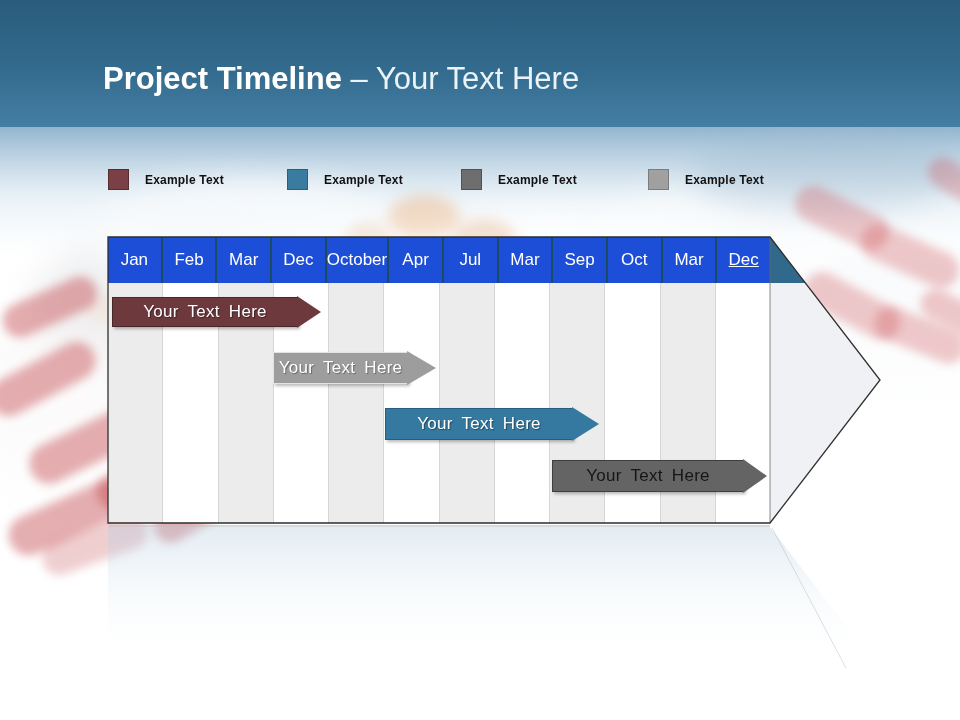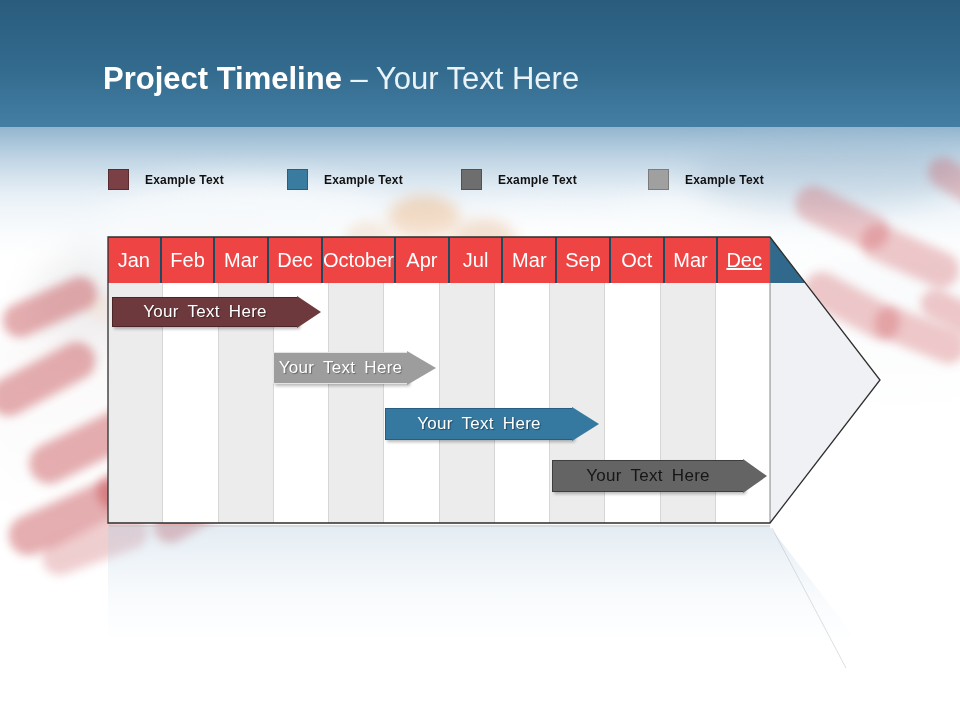--- a/index.html
+++ b/index.html
@@ -55,22 +55,22 @@
   .sw{width:21px;height:21px;margin-right:16px;box-sizing:border-box;}
   .sw1{background:#7a4045;border:1px solid #572b30;}
   .sw2{background:#3a7ca0;border:1px solid #2b5e7c;}
   .sw3{background:#6e6e6e;border:1px solid #515151;}
   .sw4{background:#a0a0a0;border:1px solid #7c7c7c;}
   .lg-label{font-size:12px;font-weight:bold;color:#101010;letter-spacing:.2px;}
 
   
   .tl{position:absolute;left:108px;top:237px;width:662px;height:286px;z-index:2;}
   .tl-head{position:absolute;left:0;top:0;width:662px;height:46px;display:flex;}
-  .mcell{flex:1;display:flex;align-items:center;justify-content:center;background:#ef4444;
-         border-right:2px solid #1d4a63;color:#ffffff;font-size:20px;box-sizing:border-box;}
+  .mcell{flex:1;display:flex;align-items:center;justify-content:center;background:#1d4ed8;
+         border-right:2px solid #1d4a63;color:#ffffff;font-size:17px;box-sizing:border-box;}
   .mcell:last-child{border-right:none;text-decoration:underline;}
   .tl-body{position:absolute;left:0;top:46px;width:662px;height:240px;display:flex;}
   .col{flex:1;background:#ffffff;border-right:1px solid #d6d6d6;box-sizing:border-box;}
   .col:nth-child(odd){background:#ececec;}
   .col:last-child{border-right:none;}
 
   .overlay{position:absolute;inset:0;z-index:5;pointer-events:none;}
 
   
   .reflection{position:absolute;left:108px;top:527px;width:772px;height:145px;z-index:1;

